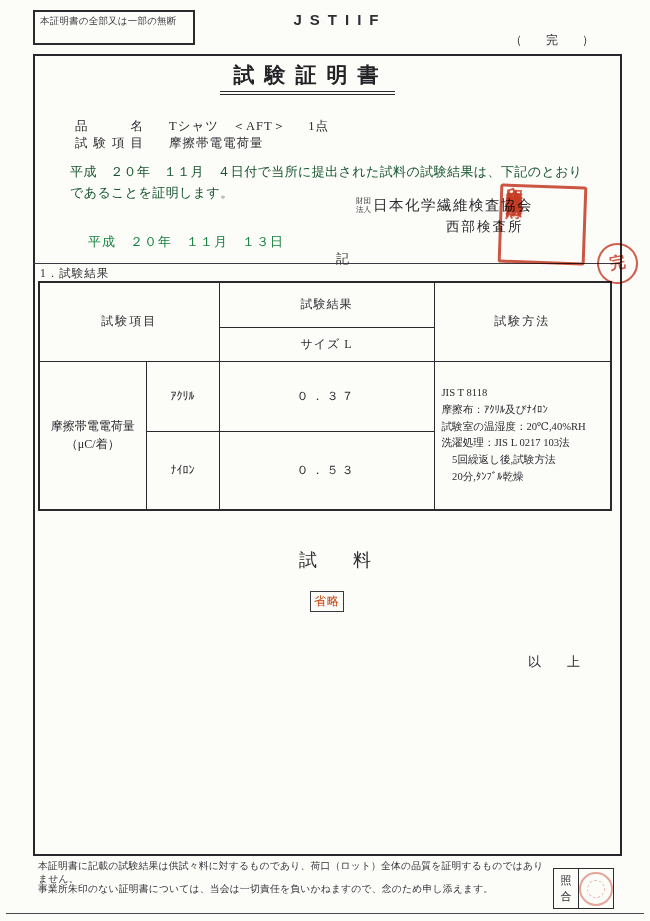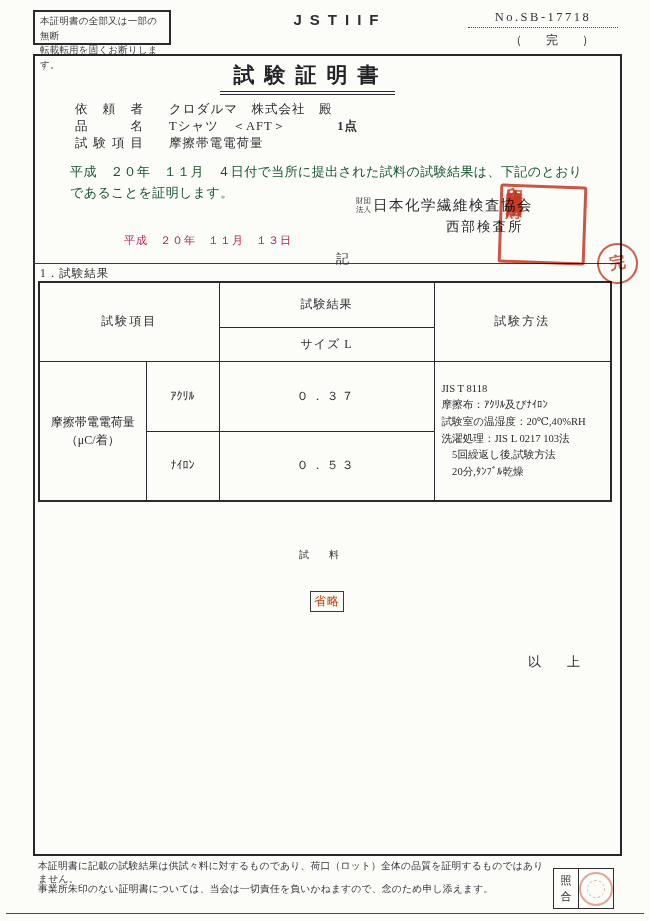--- a/index.html
+++ b/index.html
@@ -10,21 +10,21 @@
     margin: 0 auto;
     background: #fcfcf9;
     font-family: "Liberation Serif", "DejaVu Serif", serif;
     color: #26262a;
     overflow: hidden;
   }
   .abs { position: absolute; }
 
   
   .notice-box {
-    left: 33px; top: 10px; width: 138px; height: 35px;
+    left: 33px; top: 10px; width: 162px; height: 35px;
     border: 2px solid #2b2b2e;
     padding: 2px 5px;
     font-size: 9.5px; line-height: 1.55; letter-spacing: 0.2px;
     color: #3a3a40;
   }
   .brand {
     left: 250px; top: 11px; width: 180px;
     text-align: center;
     font-family: "Liberation Sans", "DejaVu Sans", sans-serif;
     font-weight: bold; font-size: 15px; letter-spacing: 8px;
@@ -55,37 +55,37 @@
     display: inline-block;
     font-size: 21px; font-weight: bold; letter-spacing: 10px;
     padding: 0 6px 2px 14px;
     border-bottom: 4px double #2a2a2e;
     color: #232327;
   }
 
   .field-row { left: 75px; width: 520px; font-size: 12.5px; color: #2b2b30; }
   .field-label { display: inline-block; width: 68px; text-align-last: justify; vertical-align: top; }
   .field-value { display: inline-block; margin-left: 26px; letter-spacing: 1px; }
-  .field-qty { display: inline-block; margin-left: 51px; letter-spacing: 1px; font-weight: bold; }
+  .field-qty { display: inline-block; margin-left: 22px; letter-spacing: 1px; }
 
   .statement {
     left: 70px; top: 162px; width: 514px;
     font-size: 13px; line-height: 1.58; letter-spacing: 0.4px;
     color: #14532d;
   }
 
   .issuer-line1 { left: 356px; top: 196px; display: flex; align-items: center; }
   .issuer-prefix {
     display: inline-block; font-size: 7.5px; line-height: 1.15;
     margin-right: 2px; color: #3a3a40; text-align: center;
   }
   .issuer-name { font-size: 14.5px; letter-spacing: 1.5px; color: #2b2b30; }
   .issuer-branch { left: 446px; top: 218px; font-size: 13.5px; letter-spacing: 2px; color: #2b2b30; }
 
-  .issue-date { left: 88px; top: 233px; font-size: 11px; letter-spacing: 1px; color: #be185d; margin-left: 36px; }
+  .issue-date { left: 88px; top: 233px; font-size: 13px; letter-spacing: 1px; color: #15803d; }
   .ki-mark { left: 336px; top: 250px; font-size: 13px; color: #2b2b30; }
 
   .divider { left: 33px; top: 263px; width: 589px; border-top: 1.5px solid #3a3a40; }
   .section-label { left: 40px; top: 266px; font-size: 11.5px; letter-spacing: 1px; color: #2b2b30; }
 
   
   .result-table {
     left: 38px; top: 281px;
     border-collapse: collapse; table-layout: fixed;
     border: 2px solid #2a2a2e;
@@ -97,21 +97,21 @@
   }
   .cell-item-header { letter-spacing: 2px; }
   .cell-result-header, .cell-size-header { letter-spacing: 1px; }
   .cell-method-header { letter-spacing: 2px; }
   .cell-group { font-size: 12px; line-height: 1.5; }
   .cell-material { font-size: 10.5px; }
   .cell-value { font-size: 13.5px; letter-spacing: 3px; }
   .cell-method { text-align: left !important; vertical-align: middle; padding: 6px 4px 6px 7px; }
   .method-line { font-size: 10.6px; line-height: 1.58; white-space: pre; color: #2b2b30; }
 
-  .sample-label { left: 299px; top: 548px; font-size: 10px; color: #2b2b30; }
+  .sample-label { left: 299px; top: 548px; font-size: 18px; color: #2b2b30; }
   .omitted-box {
     left: 310px; top: 591px;
     border: 1.5px solid #3a3a40;
     padding: 1px 3px;
     font-size: 12px; letter-spacing: 1px; color: #c2410c;
   }
   .end-mark { left: 528px; top: 653px; font-size: 13px; color: #2b2b30; }
 
   
   .org-seal {
@@ -175,35 +175,30 @@
   }
   .bottom-rule { left: 6px; top: 913px; width: 638px; border-top: 1.5px solid #4a4a50; }
 </style>
 </head>
 <body>
 
 <div class="page">
 
   <div class="abs notice-box">
     <div>本証明書の全部又は一部の無断</div>
-    <div>転載転用を固くお断りします。</div>
   </div>
   <div class="abs brand">JSTIIF</div>
-  <div class="abs doc-no">No.SB-17718</div>
   <div class="abs doc-status">（　完　）</div>
 
   <div class="abs main-box"></div>
 
   <div class="abs title-wrap">
     <span class="title">試験証明書</span>
   </div>
 
-  <div class="abs field-row" style="top:101px;">
-    <span class="field-label">依頼者</span><span class="field-value">クロダルマ　株式会社　殿</span>
-  </div>
   <div class="abs field-row" style="top:118px;">
     <span class="field-label">品名</span><span class="field-value">Tシャツ　＜AFT＞</span><span class="field-qty">1点</span>
   </div>
   <div class="abs field-row" style="top:135px;">
     <span class="field-label">試験項目</span><span class="field-value">摩擦帯電電荷量</span>
   </div>
 
   <div class="abs statement">平成　２０年　１１月　４日付で当所に提出された試料の試験結果は、下記のとおりであることを証明します。</div>
 
   <div class="abs issuer-line1">
@@ -246,21 +241,21 @@
       <td class="cell-value">０．３７</td>
       <td rowspan="2" class="cell-method">
         <div class="method-line">JIS T 8118</div>
         <div class="method-line">摩擦布：ｱｸﾘﾙ及びﾅｲﾛﾝ</div>
         <div class="method-line">試験室の温湿度：20℃,40%RH</div>
         <div class="method-line">洗濯処理：JIS L 0217 103法</div>
         <div class="method-line">　5回繰返し後,試験方法</div>
         <div class="method-line">　20分,ﾀﾝﾌﾞﾙ乾燥</div>
       </td>
     </tr>
-    <tr style="height:70px;">
+    <tr style="height:79px;">
       <td class="cell-material">ﾅｲﾛﾝ</td>
       <td class="cell-value">０．５３</td>
     </tr>
   </tbody>
     </table>
 
   <div class="abs sample-label">試　　料</div>
   <div class="abs omitted-box">省略</div>
   <div class="abs end-mark">以　　上</div>
 

